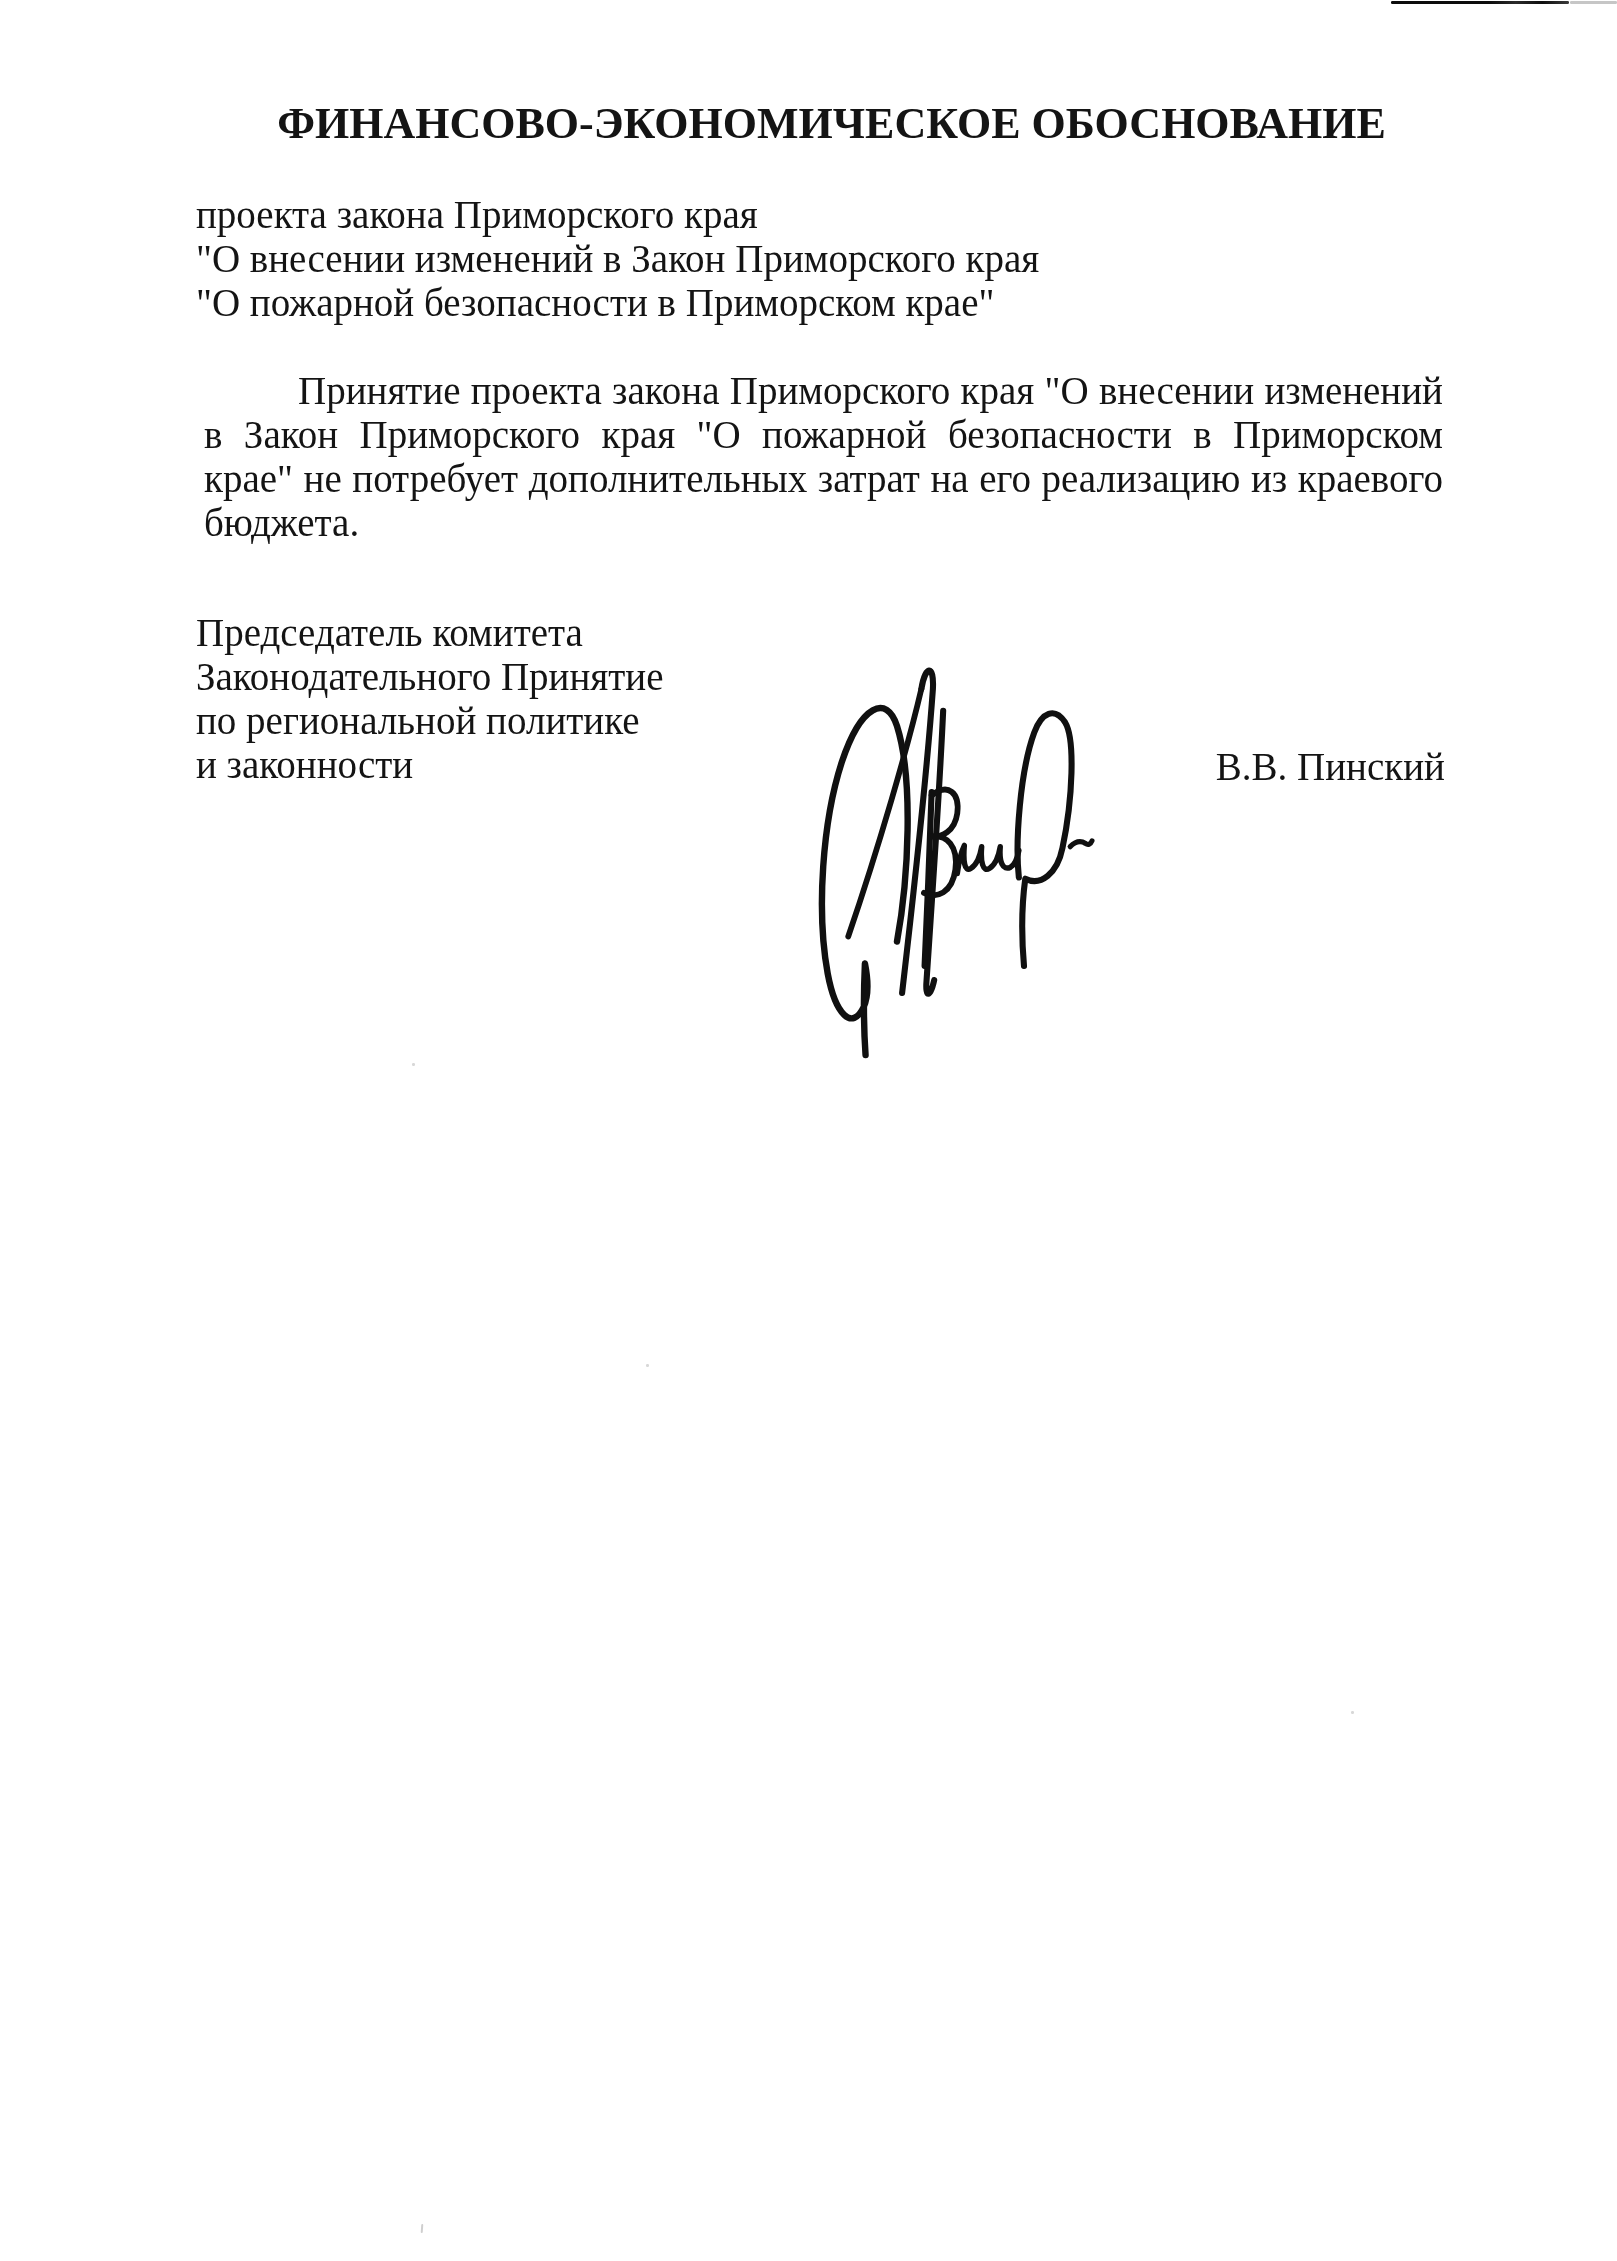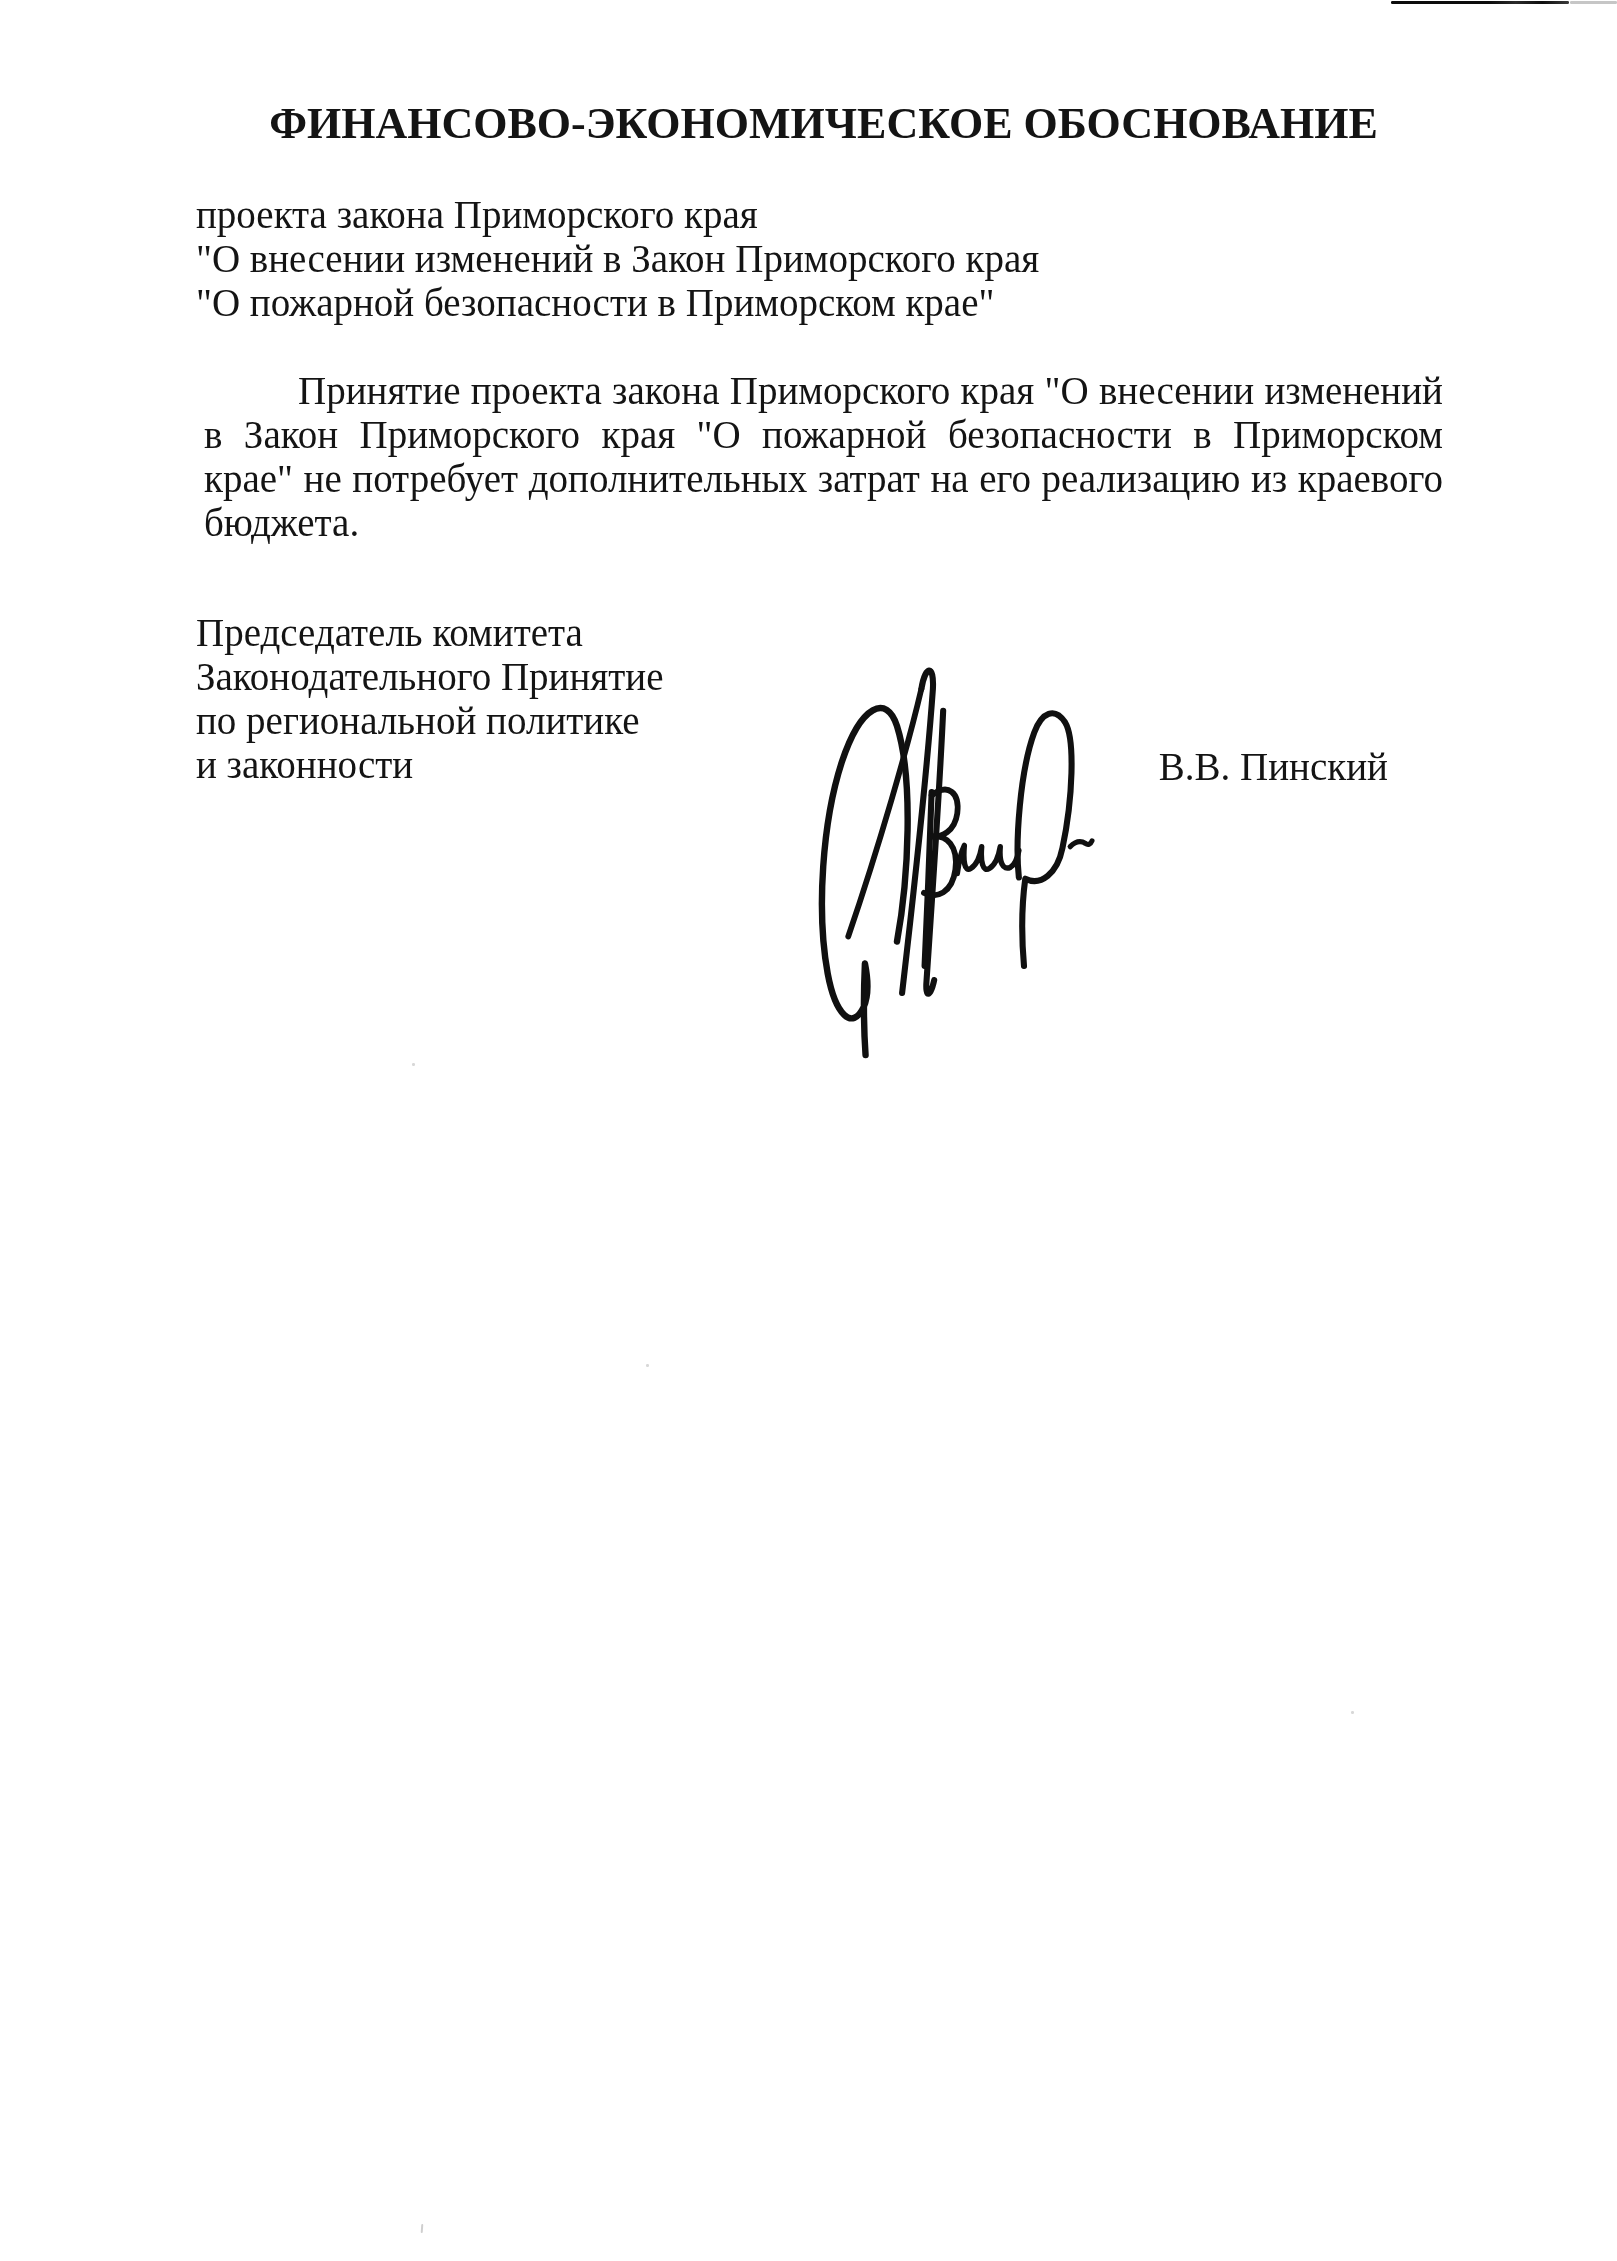--- a/index.html
+++ b/index.html
@@ -44,21 +44,21 @@
     background: #d8d8d8;
     border-radius: 50%;
   }
   .noise-a { left: 412px;  top: 1063px; width: 2.6px;  height: 2.6px;  }
   .noise-b { left: 646px; top: 1364px; width: 2.6px;  height: 2.6px;  }
   .noise-c { left: 1351px; top: 1711px; width: 2.6px;  height: 2.6px;  }
   .noise-d { left: 421px;  top: 2224px; width: 1.9px;  height: 9px; background:#cfcfcf; border-radius:1.3px; transform: rotate(4deg); }
   
   .doc-title {
     position: absolute;
-    left: 204px;
+    left: 212px;
     top: 102px;
     width: 1239px;
     text-align: center;
     font-size: 44px;
     font-weight: bold;
     line-height: 1;
     letter-spacing: 0px;
     white-space: nowrap;
   }
   .doc-subtitle {
@@ -83,21 +83,21 @@
   }
   .sig-position {
     position: absolute;
     left: 196px;
     top: 611px;
     font-size: 39px;
     line-height: 44px;
   }
   .signer-name {
     position: absolute;
-    left: 1122px;
+    left: 1179px;
     top: 745px;
     width: 266px;
     text-align: right;
     font-size: 39px;
     line-height: 44px;
     white-space: nowrap;
   }
   .signature-wrap {
     position: absolute;
     left: 789px;

